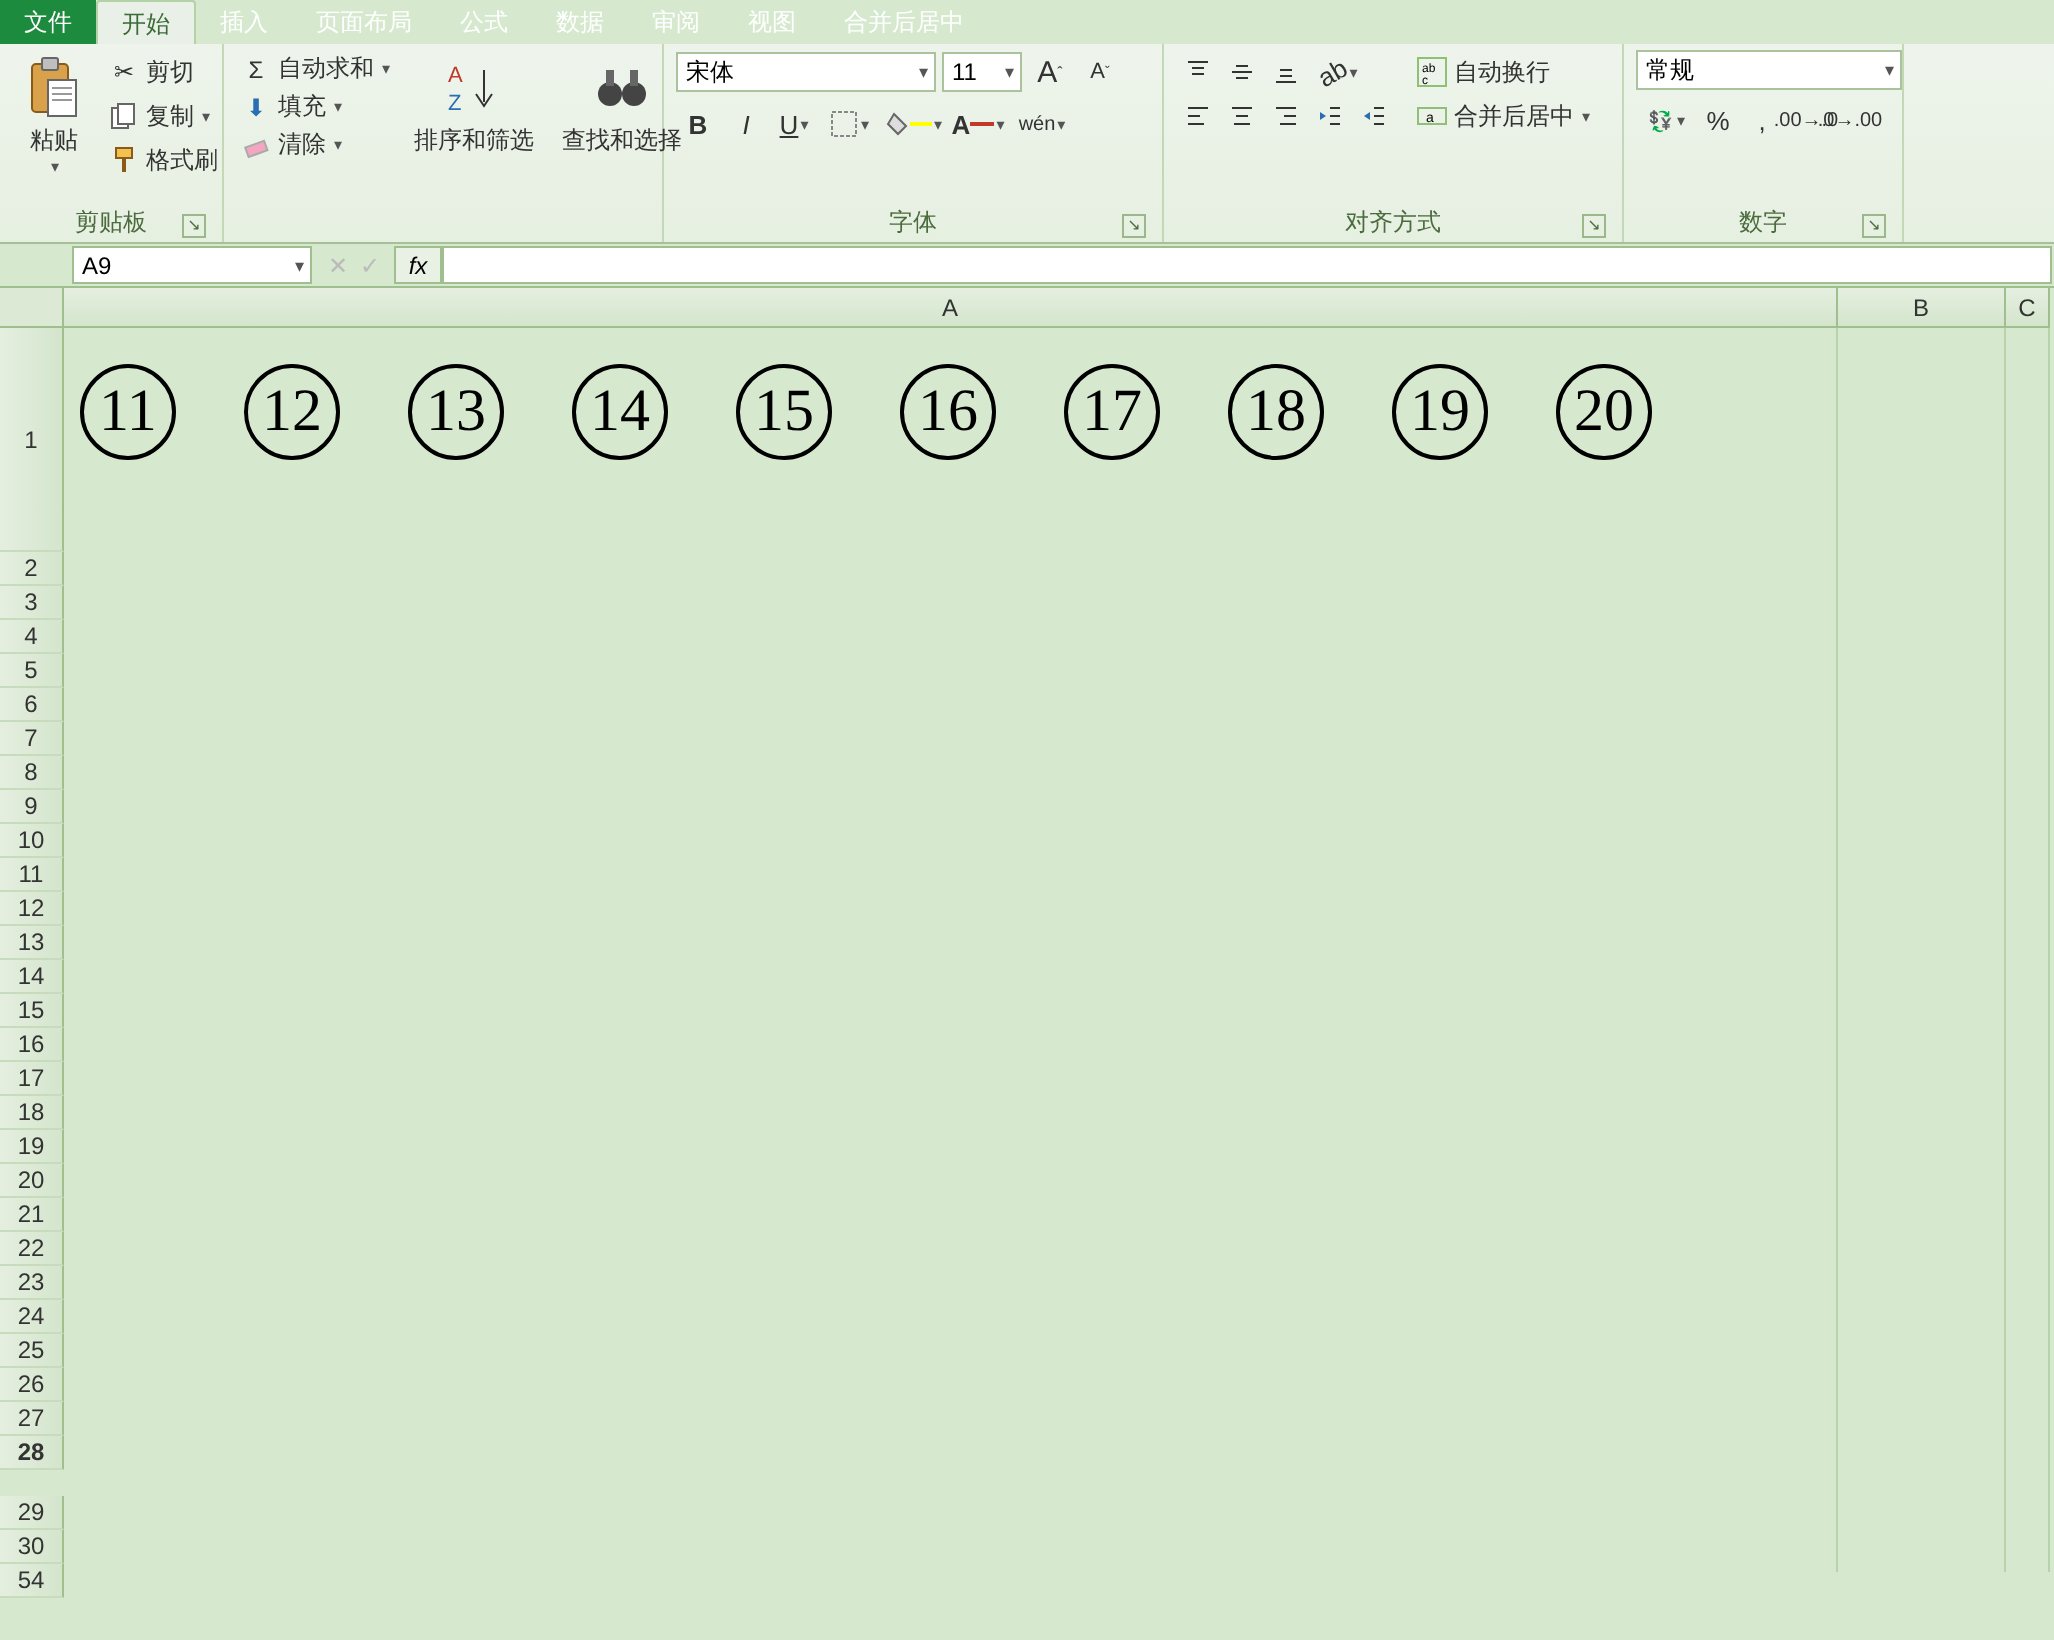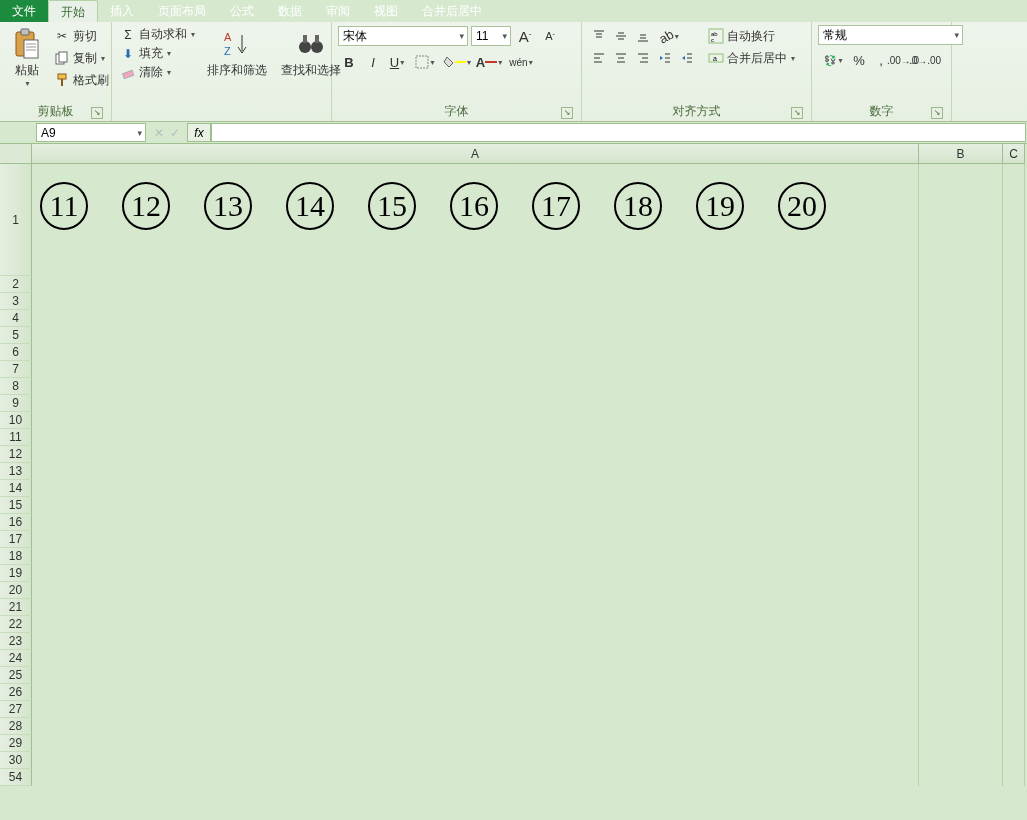--- a/index.html
+++ b/index.html
@@ -33,21 +33,21 @@
 .sel::after { content: "▾"; position: absolute; right: 3px; font-size: 9px; color: #555; }
 
 .font-row1 { display: flex; gap: 3px; align-items: center; }
 .font-row2 { display: flex; gap: 2px; align-items: center; margin-top: 4px; }
 .tbtn { width: 22px; height: 22px; border: 1px solid transparent; display: flex; align-items: center; justify-content: center; font-size: 13px; color: #333; }
 .tbtn.wd { width: 30px; }
 .tline { display: inline-block; width: 12px; height: 2px; }
 
 
 .fbar { display: flex; background: #d6e9cf; border-bottom: 1px solid #9fbf8e; height: 22px; align-items: stretch; }
-.namebox { width: 110px; background: #fff; border: 1px solid #9fbf8e; display: flex; align-items: center; padding: 0 4px; font-size: 12px; margin: 1px; position: relative; }
+.namebox { width: 120px; background: #fff; border: 1px solid #9fbf8e; display: flex; align-items: center; padding: 0 4px; font-size: 12px; margin: 1px; position: relative; }
 .namebox::after { content: "▾"; position: absolute; right: 3px; font-size: 9px; color: #555; }
 .fx-btn { width: 24px; display: flex; align-items: center; justify-content: center; border: 1px solid #9fbf8e; margin: 1px 0; font-style: italic; font-size: 12px; background: #e9f0e4; }
 .formula { flex: 1; background: #fff; border: 1px solid #9fbf8e; margin: 1px 1px 1px 0; }
 
 
 .grid-wrap { display: flex; height: 674px; }
 .corner { width: 32px; height: 20px; background: #dbe9d5; border-right: 1px solid #9fbf8e; border-bottom: 1px solid #9fbf8e; }
 .col-headers { display: flex; height: 20px; }
 .ch { background: linear-gradient(#e5efe0,#d4e5cc); border-right: 1px solid #9fbf8e; border-bottom: 1px solid #9fbf8e; text-align: center; font-size: 12px; color: #333; line-height: 20px; }
 .row-headers { display: flex; flex-direction: column; }
@@ -309,21 +309,21 @@
             <span>合并后居中</span>
             <span class="dd">▾</span>
           </div>
       </div>
     </div>
     <div class="lbl"><span>对齐方式</span><span class="dlaunch">↘</span></div>
   </div>
 
   <div class="group" style="width:140px">
     <div class="col" style="width:100%">
-      <div class="sel" style="width:145px">
+      <div class="sel" style="width:133px">
           <span>常规</span>
         </div>
       <div style="display:flex;margin-top:4px">
         <div class="tbtn wd">
             <svg width="14" height="14">
               <text x="1" y="11" font-size="10">💱</text>
             </svg>
             <span class="dd">▾</span>
           </div>
         <div class="tbtn">%</div>
@@ -385,22 +385,22 @@
         <div class="rh" style="height: 17px;">18</div>
         <div class="rh" style="height: 17px;">19</div>
         <div class="rh" style="height: 17px;">20</div>
         <div class="rh" style="height: 17px;">21</div>
         <div class="rh" style="height: 17px;">22</div>
         <div class="rh" style="height: 17px;">23</div>
         <div class="rh" style="height: 17px;">24</div>
         <div class="rh" style="height: 17px;">25</div>
         <div class="rh" style="height: 17px;">26</div>
         <div class="rh" style="height: 17px;">27</div>
-        <div class="rh" style="height: 17px;">28</div>
-        <div class="rh" style="height: 17px;">29</div>
+        <div class="rh" style="height: 17px; font-weight: bold;">28</div>
+        <div class="rh" style="height: 17px; margin-top: 13px;">29</div>
         <div class="rh" style="height: 17px;">30</div>
         <div class="rh" style="height: 17px;">54</div>
       </div>
     <div class="cells" id="cells">
         <div class="row" style="height: 112px;">
           <div class="cell" style="width: 887px; height: 112px;">
             <div class="circled">
               <div class="cnum">11</div>
               <div class="cnum">12</div>
               <div class="cnum">13</div>

